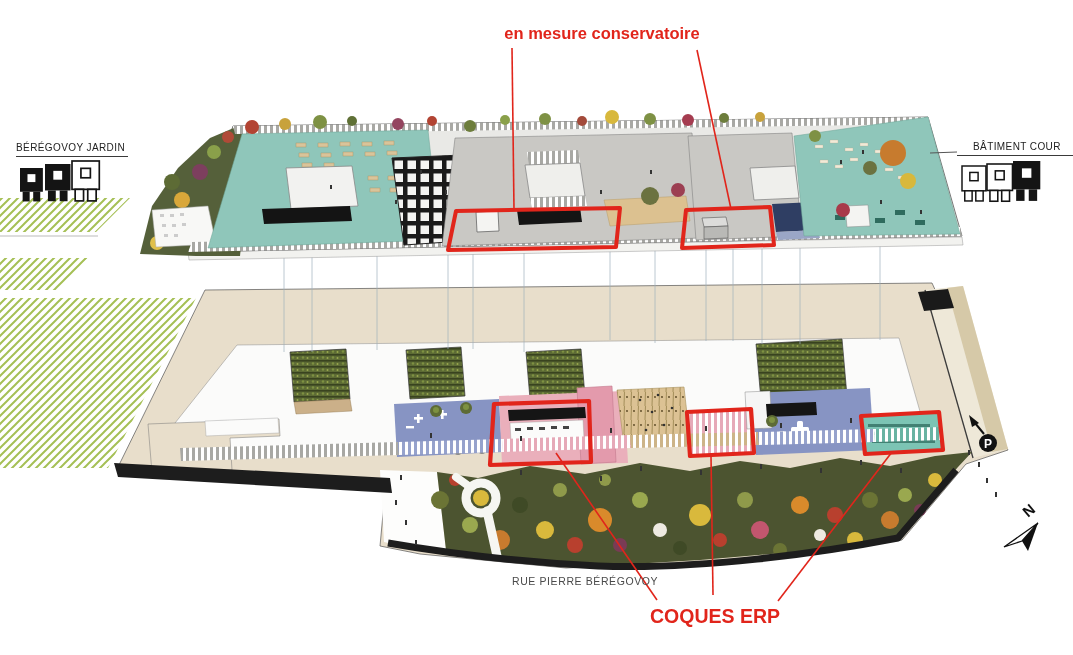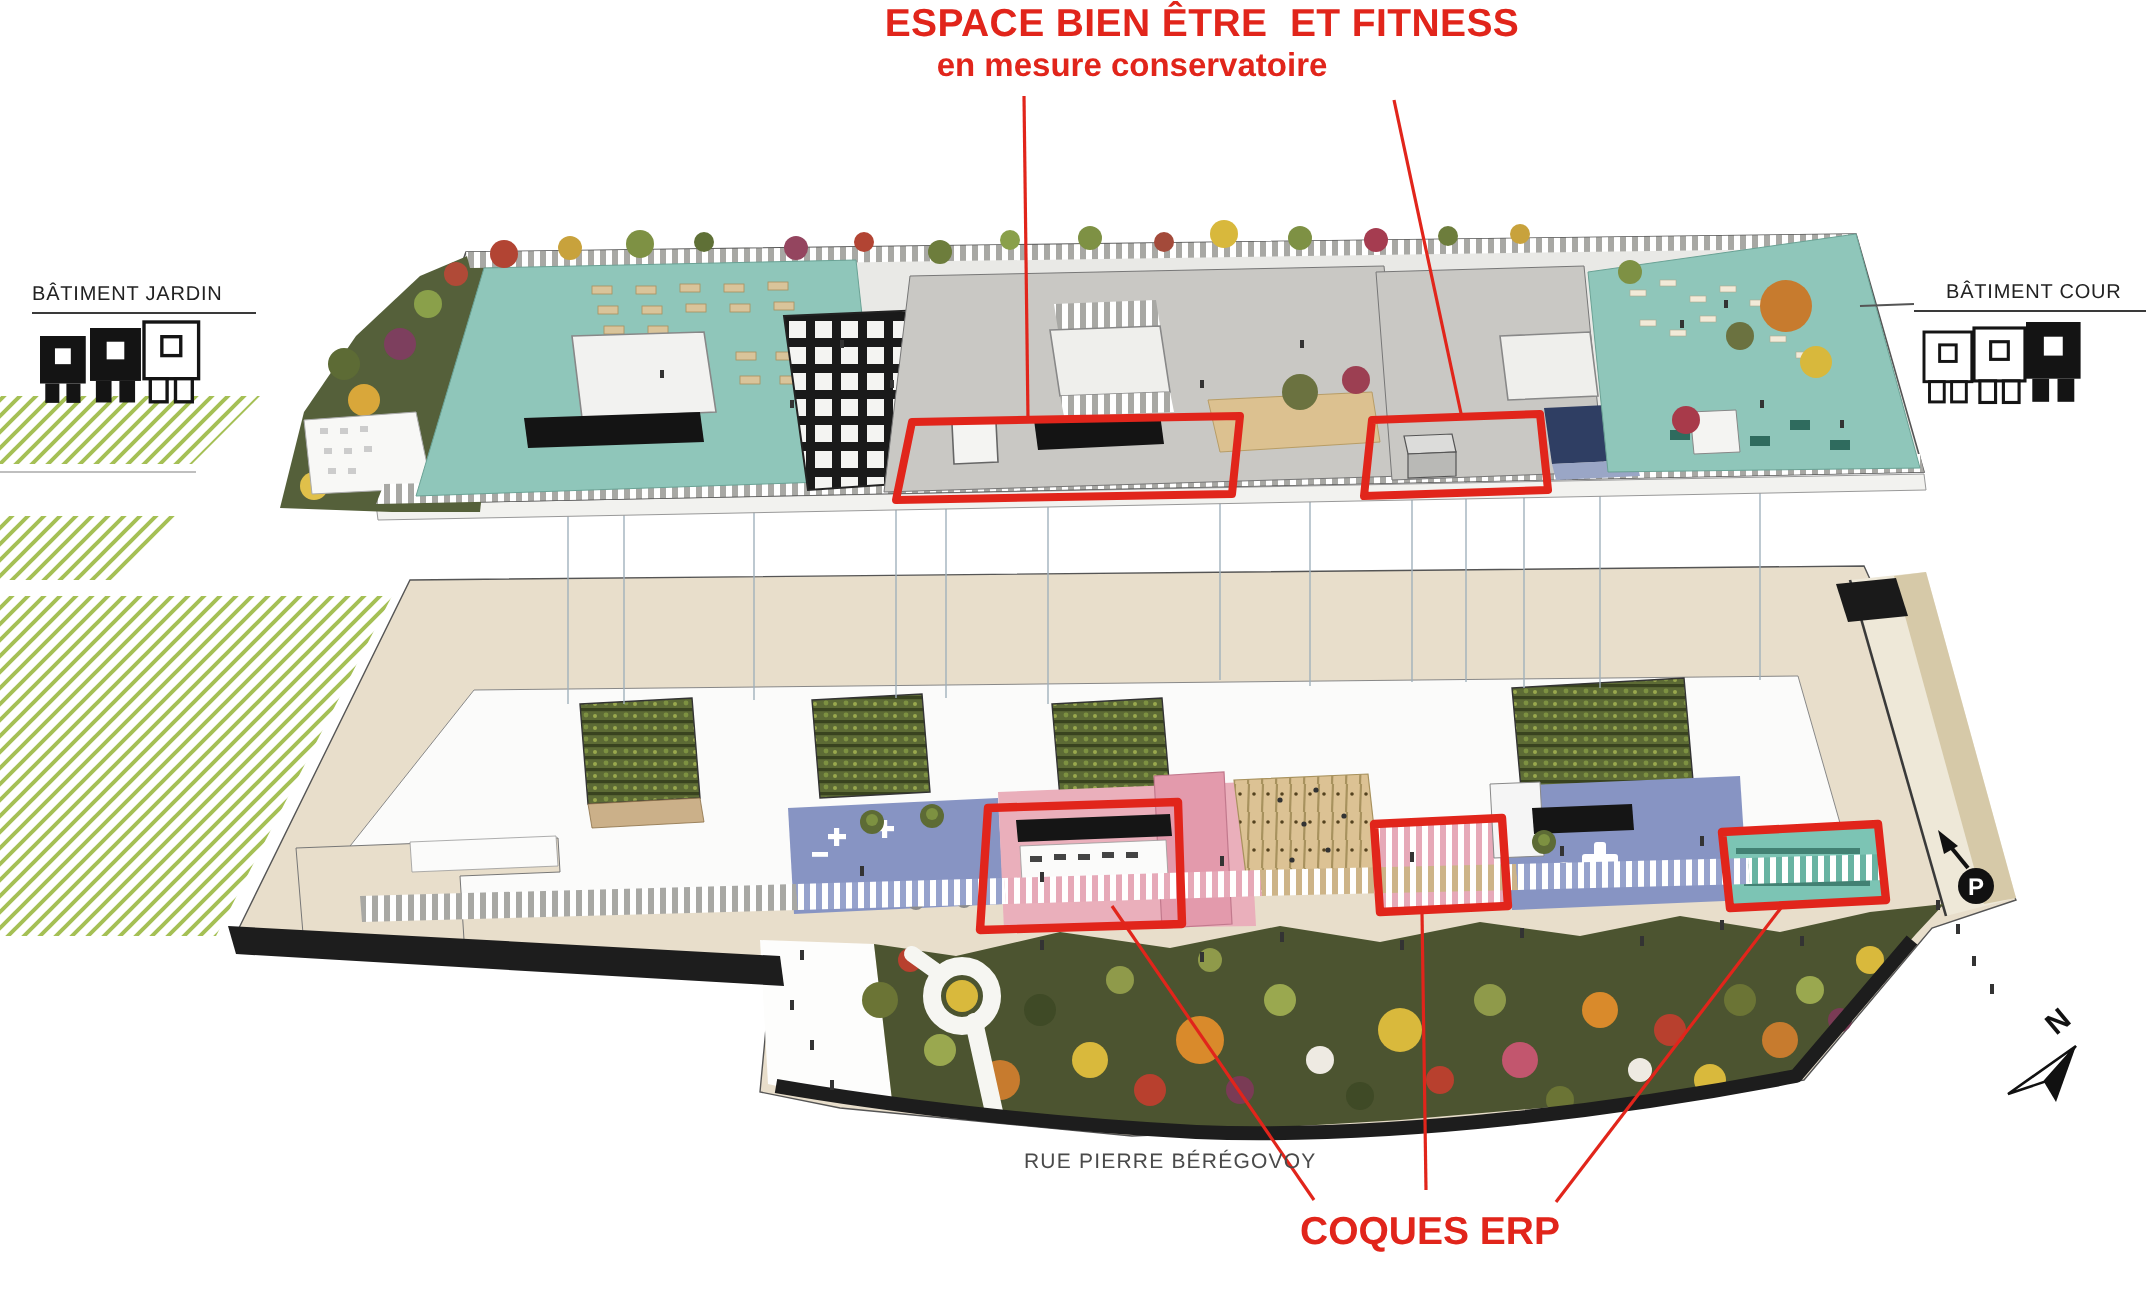--- a/index.html
+++ b/index.html
@@ -2,21 +2,21 @@
 <html style="--annotation-red: #e1251b; --teal-terrace: #8fc6ba; --gray-roof: #c9c8c4; --plate-beige: #e8decb; --blue-floor: #8794c3; --pink-floor: #eaafbb; --tan-floor: #dcc294; --garden-green: #4c5430; --hatch-green: #a5c055; --blue-skylight: #2f3e63;"><head>
 <meta charset="utf-8">
 <style>
   html,body{margin:0;padding:0;background:#fff;}
   #stage{position:relative;width:1073px;height:655px;background:#fff;overflow:hidden;
          font-family:"Liberation Sans",sans-serif;}
   #stage svg{position:absolute;left:0;top:0;}
   .ovl{position:absolute;}
   .red-title{color:var(--annotation-red,#e1251b);font-weight:bold;text-align:center;white-space:pre;}
   .t1{left:430px;top:1px;width:342px;font-size:19.5px;letter-spacing:.2px;}
-  .t2{left:396px;top:24px;width:340px;font-size:16.5px;}
+  .t2{left:432px;top:24px;width:340px;font-size:16.5px;}
   .bldg-label{font-size:10px;color:#222;letter-spacing:.4px;border-bottom:1.3px solid #3a3a3a;
               padding-bottom:3px;white-space:nowrap;}
   .bl-left{left:16px;top:142px;width:112px;}
   .bl-right{left:957px;top:141px;width:106px;padding-left:16px;}
   .street{left:512px;top:575px;font-size:10.5px;color:#4a4a4a;letter-spacing:.6px;white-space:nowrap;text-align:center;}
   .coques{left:645px;top:605px;width:140px;font-size:19.5px;}
 </style>
 </head>
 <body>
 
@@ -447,20 +447,19 @@
   </g>
   <line x1="930" y1="153" x2="957" y2="152" stroke="#555" stroke-width="1"></line>
 
   <g>
     <polygon points="1038,523 1004,547 1022,541" fill="#fff" stroke="#111" stroke-width="1.3"></polygon>
     <polygon points="1038,523 1022,541 1028,551" fill="#111"></polygon>
     <text transform="translate(1028,518) rotate(-40)" font-size="15" font-weight="bold" fill="#111">N</text>
   </g>
 </svg>
 
-<div class="ovl red-title t1">ESPACE BIEN ÊTRE  ET FITNESS</div>
 <div class="ovl red-title t2">en mesure conservatoire</div>
-<div class="ovl bldg-label bl-left">BÂTIMENT JARDIN</div>
+<div class="ovl bldg-label bl-left">BÉRÉGOVOY JARDIN</div>
 <div class="ovl bldg-label bl-right">BÂTIMENT COUR</div>
 <div class="ovl street">RUE PIERRE BÉRÉGOVOY</div>
 <div class="ovl red-title coques">COQUES ERP</div>
 
 </div>
 
 </body></html>

